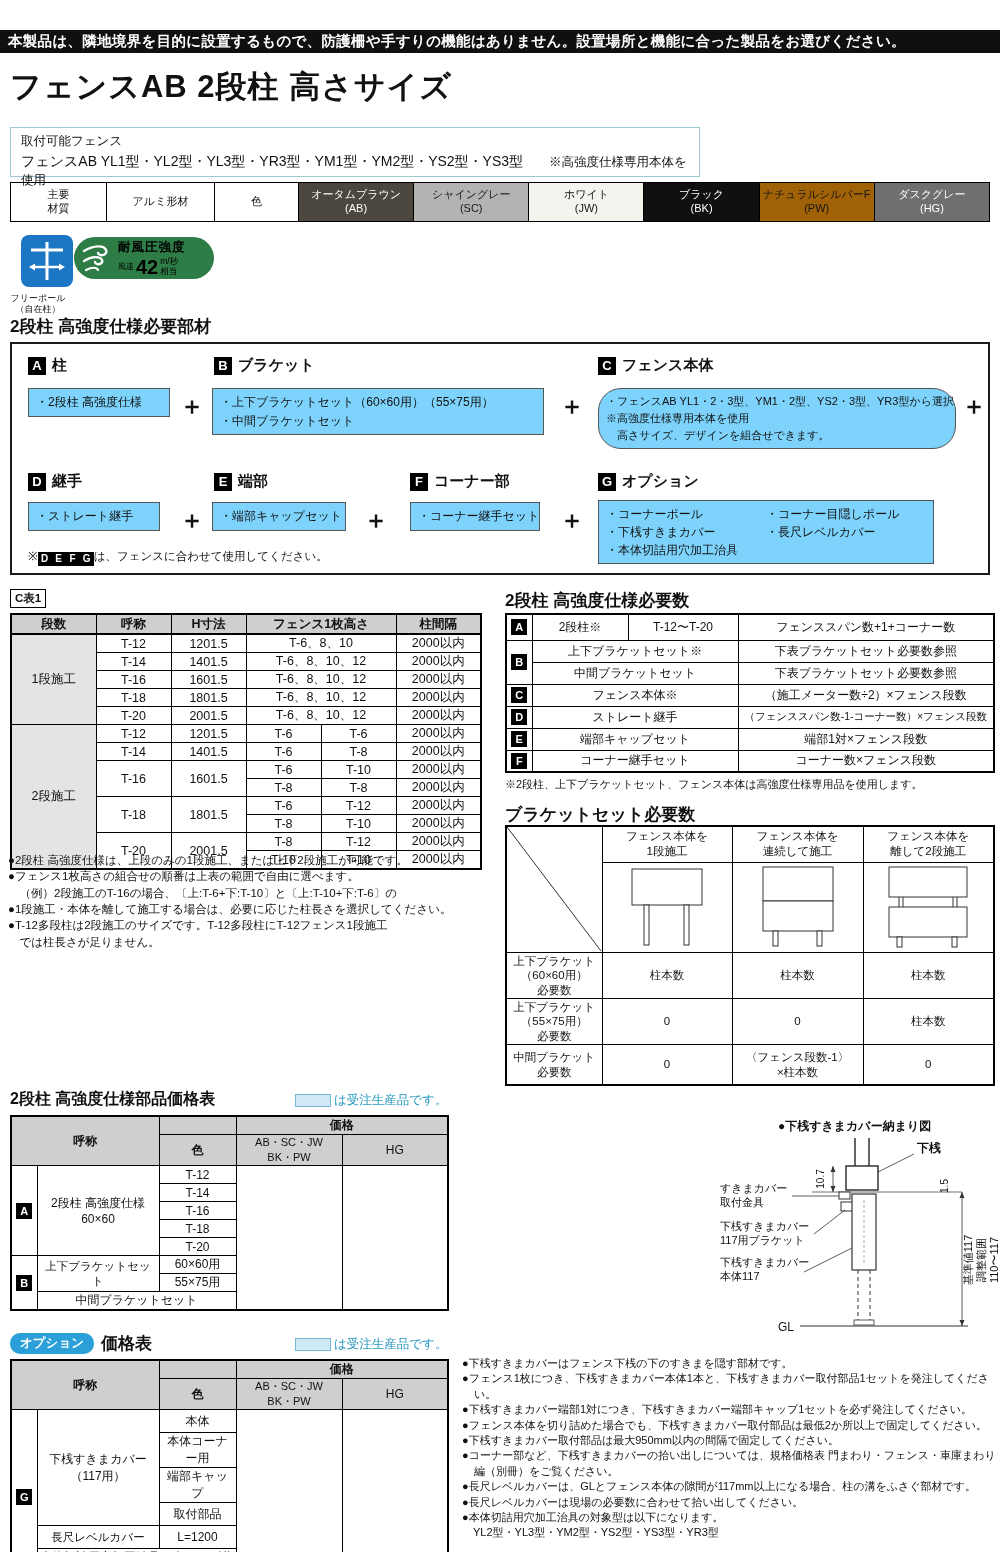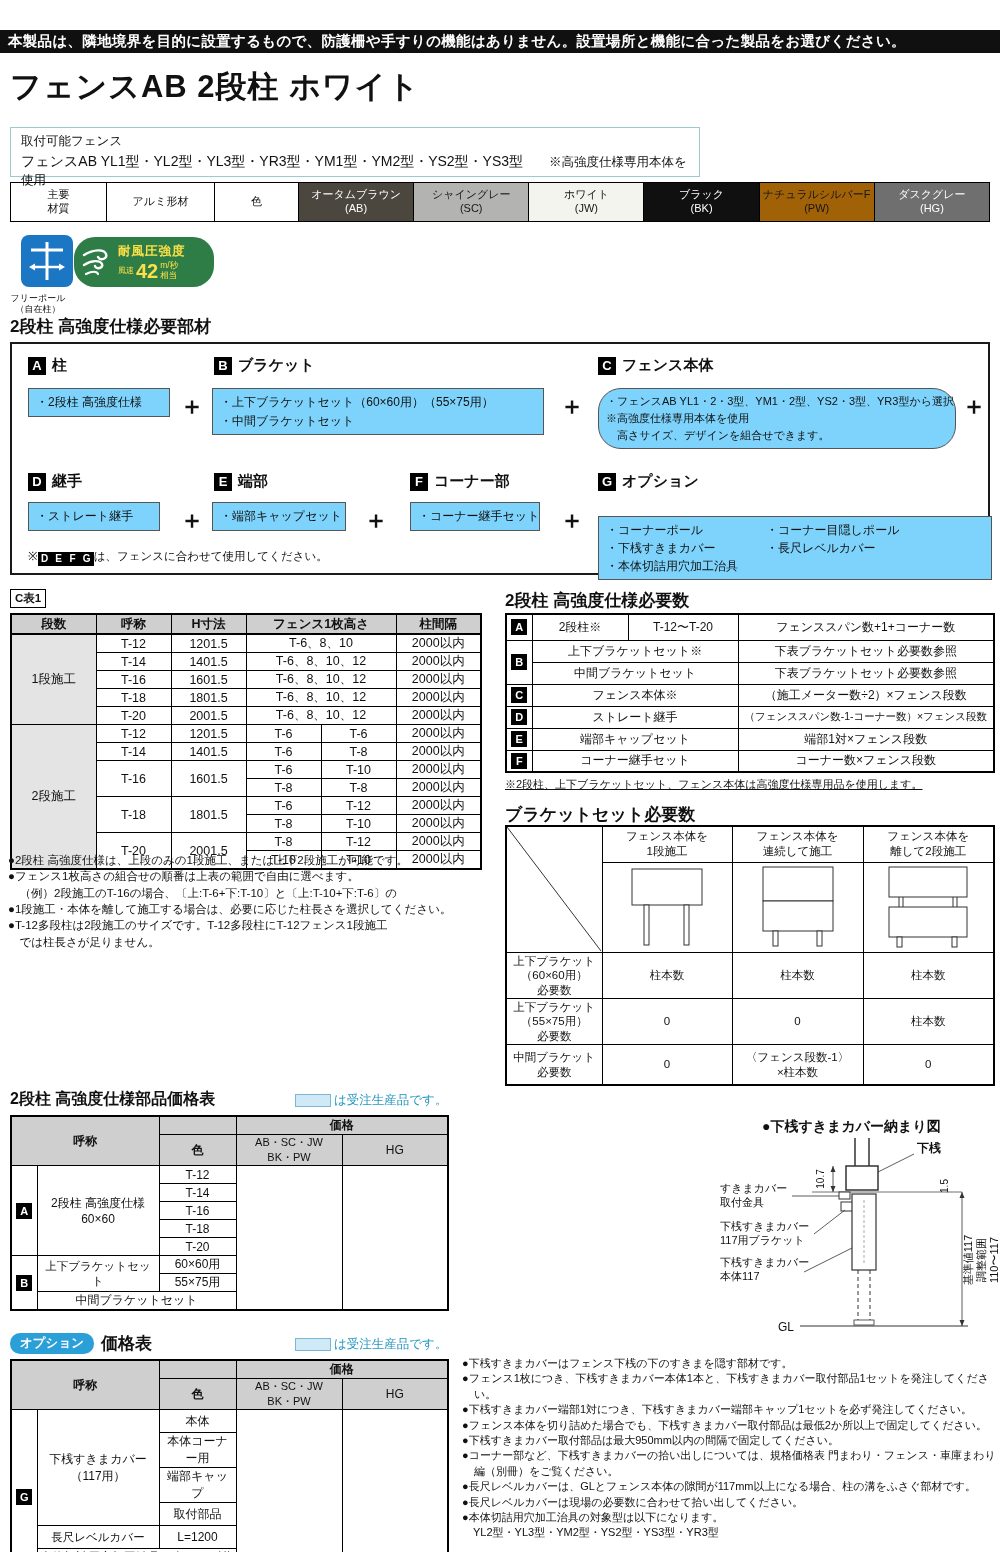--- a/index.html
+++ b/index.html
@@ -25,22 +25,22 @@
   .grp { background:#e4e4e4; }
 
   
   .material-table { left:10px; top:182px; }
   .material-table table { width:980px; height:40px; border:1px solid #000; }
   .material-table td { font-size:11px; line-height:1.25; }
 
   
   .freepole { left:12px; top:235px; width:70px; text-align:center; }
   .freepole .cap { font-size:9px; line-height:1.25; margin-top:2px; width:70px; margin-left:-9px; }
-  .wind-badge { left:74px; top:237px; width:140px; height:50px; background:#2e7d46; border-radius:21px;
-    display:flex; align-items:center; padding:3px 8px; color:#fde047; }
+  .wind-badge { left:74px; top:237px; width:140px; height:42px; background:#2e7d46; border-radius:21px;
+    display:flex; align-items:center; padding:3px 8px; color:#000000; }
   .wind-badge .txt { margin-left:6px; }
   .wind-badge .t1 { font-size:12.5px; font-weight:bold; letter-spacing:1px; }
   .wind-badge .t2 { display:flex; align-items:center; line-height:1; margin-top:1px; }
   .wind-badge .pre-s { font-size:8px; margin-right:2px; }
   .wind-badge .val { font-size:20px; font-weight:700; }
   .wind-badge .unitcol { font-size:8.5px; text-align:left; margin-left:2px; line-height:1.15; }
 
   .sec-title { font-weight:bold; font-size:17px; }
 
   
@@ -63,21 +63,21 @@
   .c1-table table { width:470px; border:2px solid #000; }
   .c1-table td { font-size:12.5px; height:16px; }
   .c1-table tr.h td { height:20px; border-bottom:2px solid #000; }
   .c1-notes { left:8px; top:852px; width:488px; font-size:11.5px; line-height:1.42; }
 
   
   .req-title { left:505px; top:589px; }
   .req-table { left:505px; top:613px; }
   .req-table table { width:488px; border:2px solid #000; }
   .req-table td { height:22px; }
-  .req-note { left:505px; top:777px; font-size:11px;text-decoration:underline; }
+  .req-note { left:505px; top:777px; font-size:11px; }
 
   
   .bracket-title { left:505px; top:803px; }
   .bracket-table { left:505px; top:825px; }
   .bracket-table table { width:488px; border:2px solid #000; }
   .bracket-table td { font-size:11.5px; line-height:1.3; }
   td.diag { position:relative; }
   td.diag svg { position:absolute; left:0; top:0; }
 
   
@@ -87,39 +87,39 @@
   .legend .sw { display:inline-block; width:36px; height:13px; background:#cfe9f6; border:1px solid #79b7d4; margin-right:3px; }
   .opt-pill { display:inline-block; background:#2ba0d8; color:#fff; border-radius:10px; font-size:12.5px;
     font-weight:bold; padding:2px 10px; margin-right:7px; }
   .ptable table { width:437px; border:2px solid #000; }
   .ptable td { font-size:12px; }
   .ptable .noL { border-left:none; }
   .ptable .noB { border-bottom:none; }
   .small { font-size:10.5px; }
 
   
-  .nomari-title { left:762px; top:1118px; font-size:14px; font-weight:bold; }
+  .nomari-title { left:778px; top:1118px; font-size:12px; font-weight:bold; }
   .nomari-svg { left:712px; top:1136px; }
   .nomari-svg text { font-size:11px; fill:#111; }
   .nomari-svg .dim { font-size:10px; }
 
   
   .bottom-notes { left:462px; top:1356px; width:534px; font-size:11px; line-height:1.4; }
   .note-line { padding-left:12px; text-indent:-12px; }
 </style>
 </head>
 <body>
 
 <div class="page">
 
   <div class="abs notice-bar">
     <span>本製品は、隣地境界を目的に設置するもので、防護柵や手すりの機能はありません。設置場所と機能に合った製品をお選びください。</span>
   </div>
 
-  <div class="abs main-title">フェンスAB 2段柱 ホワイト</div>
+  <div class="abs main-title">フェンスAB 2段柱 高さサイズ</div>
 
   <div class="abs compat-box">
     <div class="l1">取付可能フェンス</div>
     <div class="l2">
       <span>フェンスAB YL1型・YL2型・YL3型・YR3型・YM1型・YM2型・YS2型・YS3型</span>
       <span class="note">※高強度仕様専用本体を使用</span>
     </div>
   </div>
 
   <div class="abs material-table">
@@ -243,21 +243,21 @@
     </div>
     <div class="ibox" style="left:398px; top:158px; width:130px;">
       <div>・コーナー継手セット</div>
     </div>
     <div class="plus" style="left:548px; top:160px;">＋</div>
 
     <div class="phead" style="left:586px; top:128px;">
       <span class="badge">G</span>
       <span>オプション</span>
     </div>
-    <div class="ibox" style="left:586px; top:172px; width:394px; line-height:1.5;">
+    <div class="ibox" style="left:586px; top:156px; width:336px; line-height:1.5;">
       <div><span style="display:inline-block;width:160px;">・コーナーポール</span><span>・コーナー目隠しポール</span></div>
       <div><span style="display:inline-block;width:160px;">・下桟すきまカバー</span><span>・長尺レベルカバー</span></div>
       <div>・本体切詰用穴加工治具</div>
     </div>
 
     <div class="parts-note">
       <span>※</span><span class="badge">D</span><span class="badge">E</span><span class="badge">F</span><span class="badge">G</span><span>は、フェンスに合わせて使用してください。</span>
     </div>
   </div>
 

